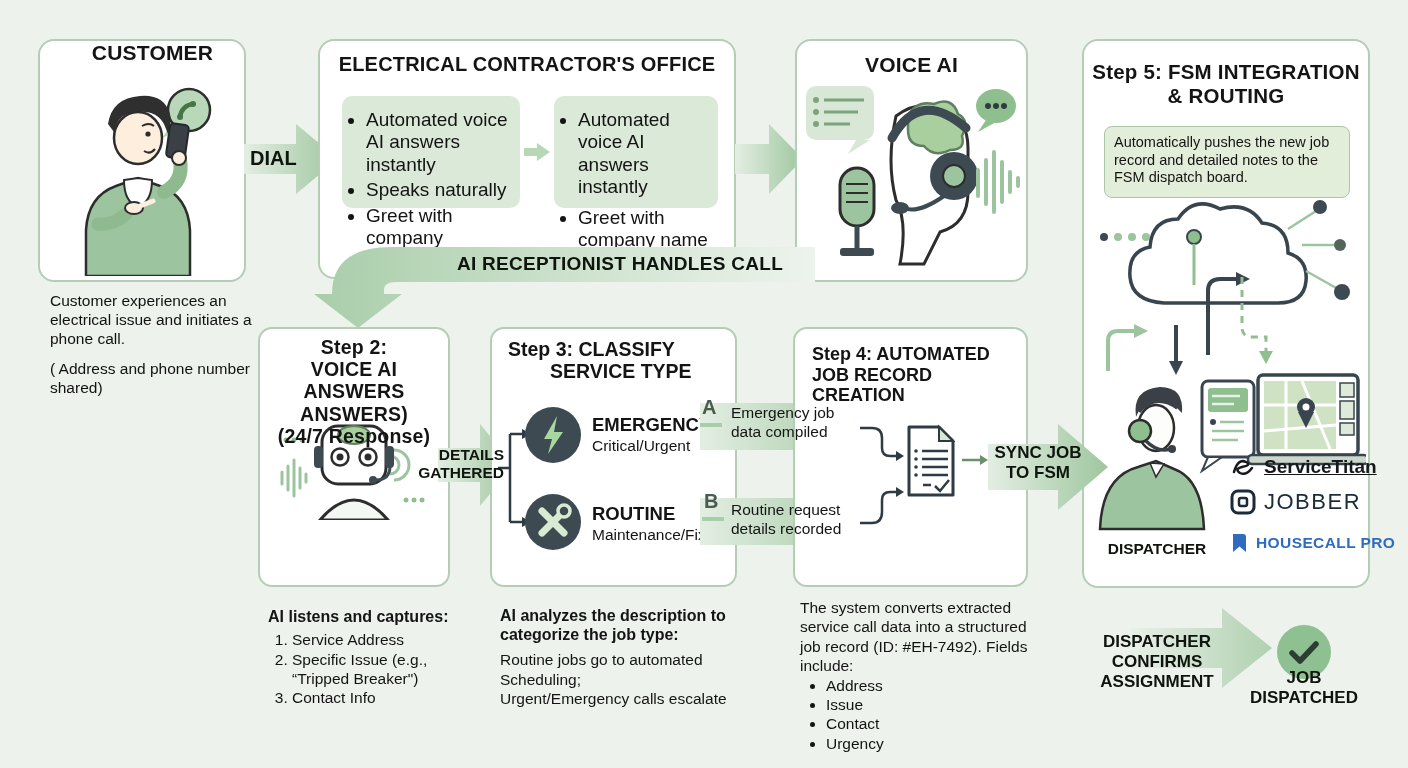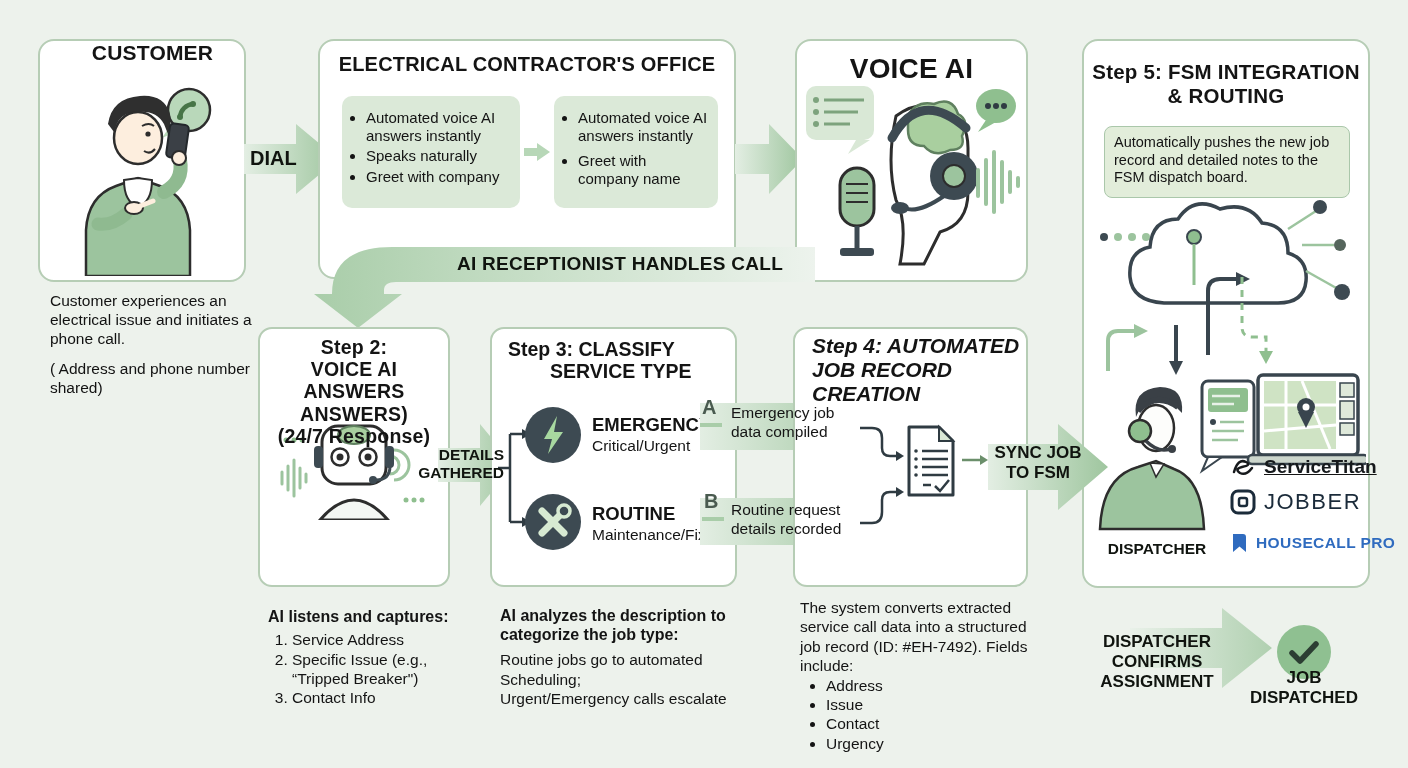--- a/index.html
+++ b/index.html
@@ -9,21 +9,21 @@
     background:#edf2ec; color:#141414;
     font-family:"Liberation Sans","DejaVu Sans",sans-serif;
   }
   .abs { position:absolute; }
   .box {
     position:absolute; background:#ffffff;
     border:2px solid #b6cdb5; border-radius:16px;
   }
   .subbox {
     position:absolute; background:#dbe9d8; border-radius:10px;
-    padding:10px 10px 10px 8px; font-size:15px; line-height:1.18;
+    padding:10px 10px 10px 8px; font-size:19px; line-height:1.18;
   }
   .subbox ul { list-style:disc; padding-left:16px; }
   .subbox li { margin:3px 0; }
   .title { font-weight:700; text-align:center; letter-spacing:.2px; }
   .cap  { font-size:15.5px; line-height:1.22; color:#121212; }
   .lbl-bold { font-weight:700; color:#10140f; }
   .footer-h { font-size:16px; font-weight:700; line-height:1.2; }
   .footer-t { font-size:15.5px; line-height:1.25; }
   .footer-t ul { list-style:disc; padding-left:26px; }
   ol.numlist { list-style:decimal; padding-left:24px; font-size:15.5px; line-height:1.25; margin-top:4px; }
@@ -105,21 +105,21 @@
       <li>Automated voice AI answers instantly</li>
       <li style="margin-top:8px">Greet with company name</li>
     </ul>
   </div>
 
   <svg class="abs" style="left:735px; top:118px;" width="68" height="82" viewBox="0 0 68 82">
     <polygon points="0,26 34,26 34,6 68,41 34,76 34,56 0,56" fill="url(#gArrow)"></polygon>
   </svg>
 
   <section class="box" style="left:795px; top:39px; width:233px; height:243px;">
-    <div class="title" style="margin-top:12px; font-size:28px;">VOICE AI</div>
+    <div class="title" style="margin-top:12px; font-size:21px;">VOICE AI</div>
   </section>
   <svg class="abs" style="left:800px; top:72px;" width="224" height="206" viewBox="0 0 224 206">
     <rect x="6" y="14" width="68" height="54" rx="10" fill="#d9e8d6"></rect>
     <circle cx="16" cy="28" r="3" fill="#7da37d"></circle>
       <line x1="24" y1="28" x2="64" y2="28" stroke="#7da37d" stroke-width="3"></line>
     <circle cx="16" cy="40" r="3" fill="#7da37d"></circle>
       <line x1="24" y1="40" x2="58" y2="40" stroke="#7da37d" stroke-width="3"></line>
     <circle cx="16" cy="52" r="3" fill="#7da37d"></circle>
       <line x1="24" y1="52" x2="50" y2="52" stroke="#7da37d" stroke-width="3"></line>
     <polygon points="56,68 48,82 70,68" fill="#d9e8d6"></polygon>
@@ -324,21 +324,21 @@
     <polygon points="0,20 128,20 128,2 178,45 128,88 128,67 0,67" fill="url(#gArrow)"></polygon>
   </svg>
   <div class="abs z2" style="left:704px; top:490px; font-size:20px; font-weight:700; color:#4a5b50;">B</div>
   <div class="abs z2" style="left:702px; top:517px; width:22px; height:4px; background:#a9cda9;"></div>
   <div class="abs z2" style="left:731px; top:500px; font-size:15.5px; line-height:1.25;">
     <span style="display:block">Routine request</span>
     <span style="display:block">details recorded</span>
   </div>
 
   <section class="box" style="left:793px; top:327px; width:235px; height:260px; border-radius:14px;"></section>
-  <div class="abs z1" style="left:812px; top:334px; width:210px; font-size:21px; font-weight:700; line-height:1.15;font-style:italic;">
+  <div class="abs z1" style="left:812px; top:344px; width:210px; font-size:18px; font-weight:700; line-height:1.15;">
     <span style="display:block">Step 4: AUTOMATED</span>
     <span style="display:block">JOB RECORD CREATION</span>
   </div>
   <svg class="abs z2" style="left:858px; top:400px;" width="52" height="135" viewBox="0 0 52 135">
     <path d="M2,28 H14 Q24,28 24,38 V48 Q24,56 32,56 H38" stroke="#2f3b42" stroke-width="2.5" fill="none"></path>
     <polygon points="38,51 46,56 38,61" fill="#2f3b42"></polygon>
     <path d="M2,123 H14 Q24,123 24,112 V100 Q24,92 32,92 H38" stroke="#2f3b42" stroke-width="2.5" fill="none"></path>
     <polygon points="38,87 46,92 38,97" fill="#2f3b42"></polygon>
   </svg>
   <svg class="abs z2" style="left:903px; top:424px;" width="54" height="74" viewBox="0 0 54 74">

